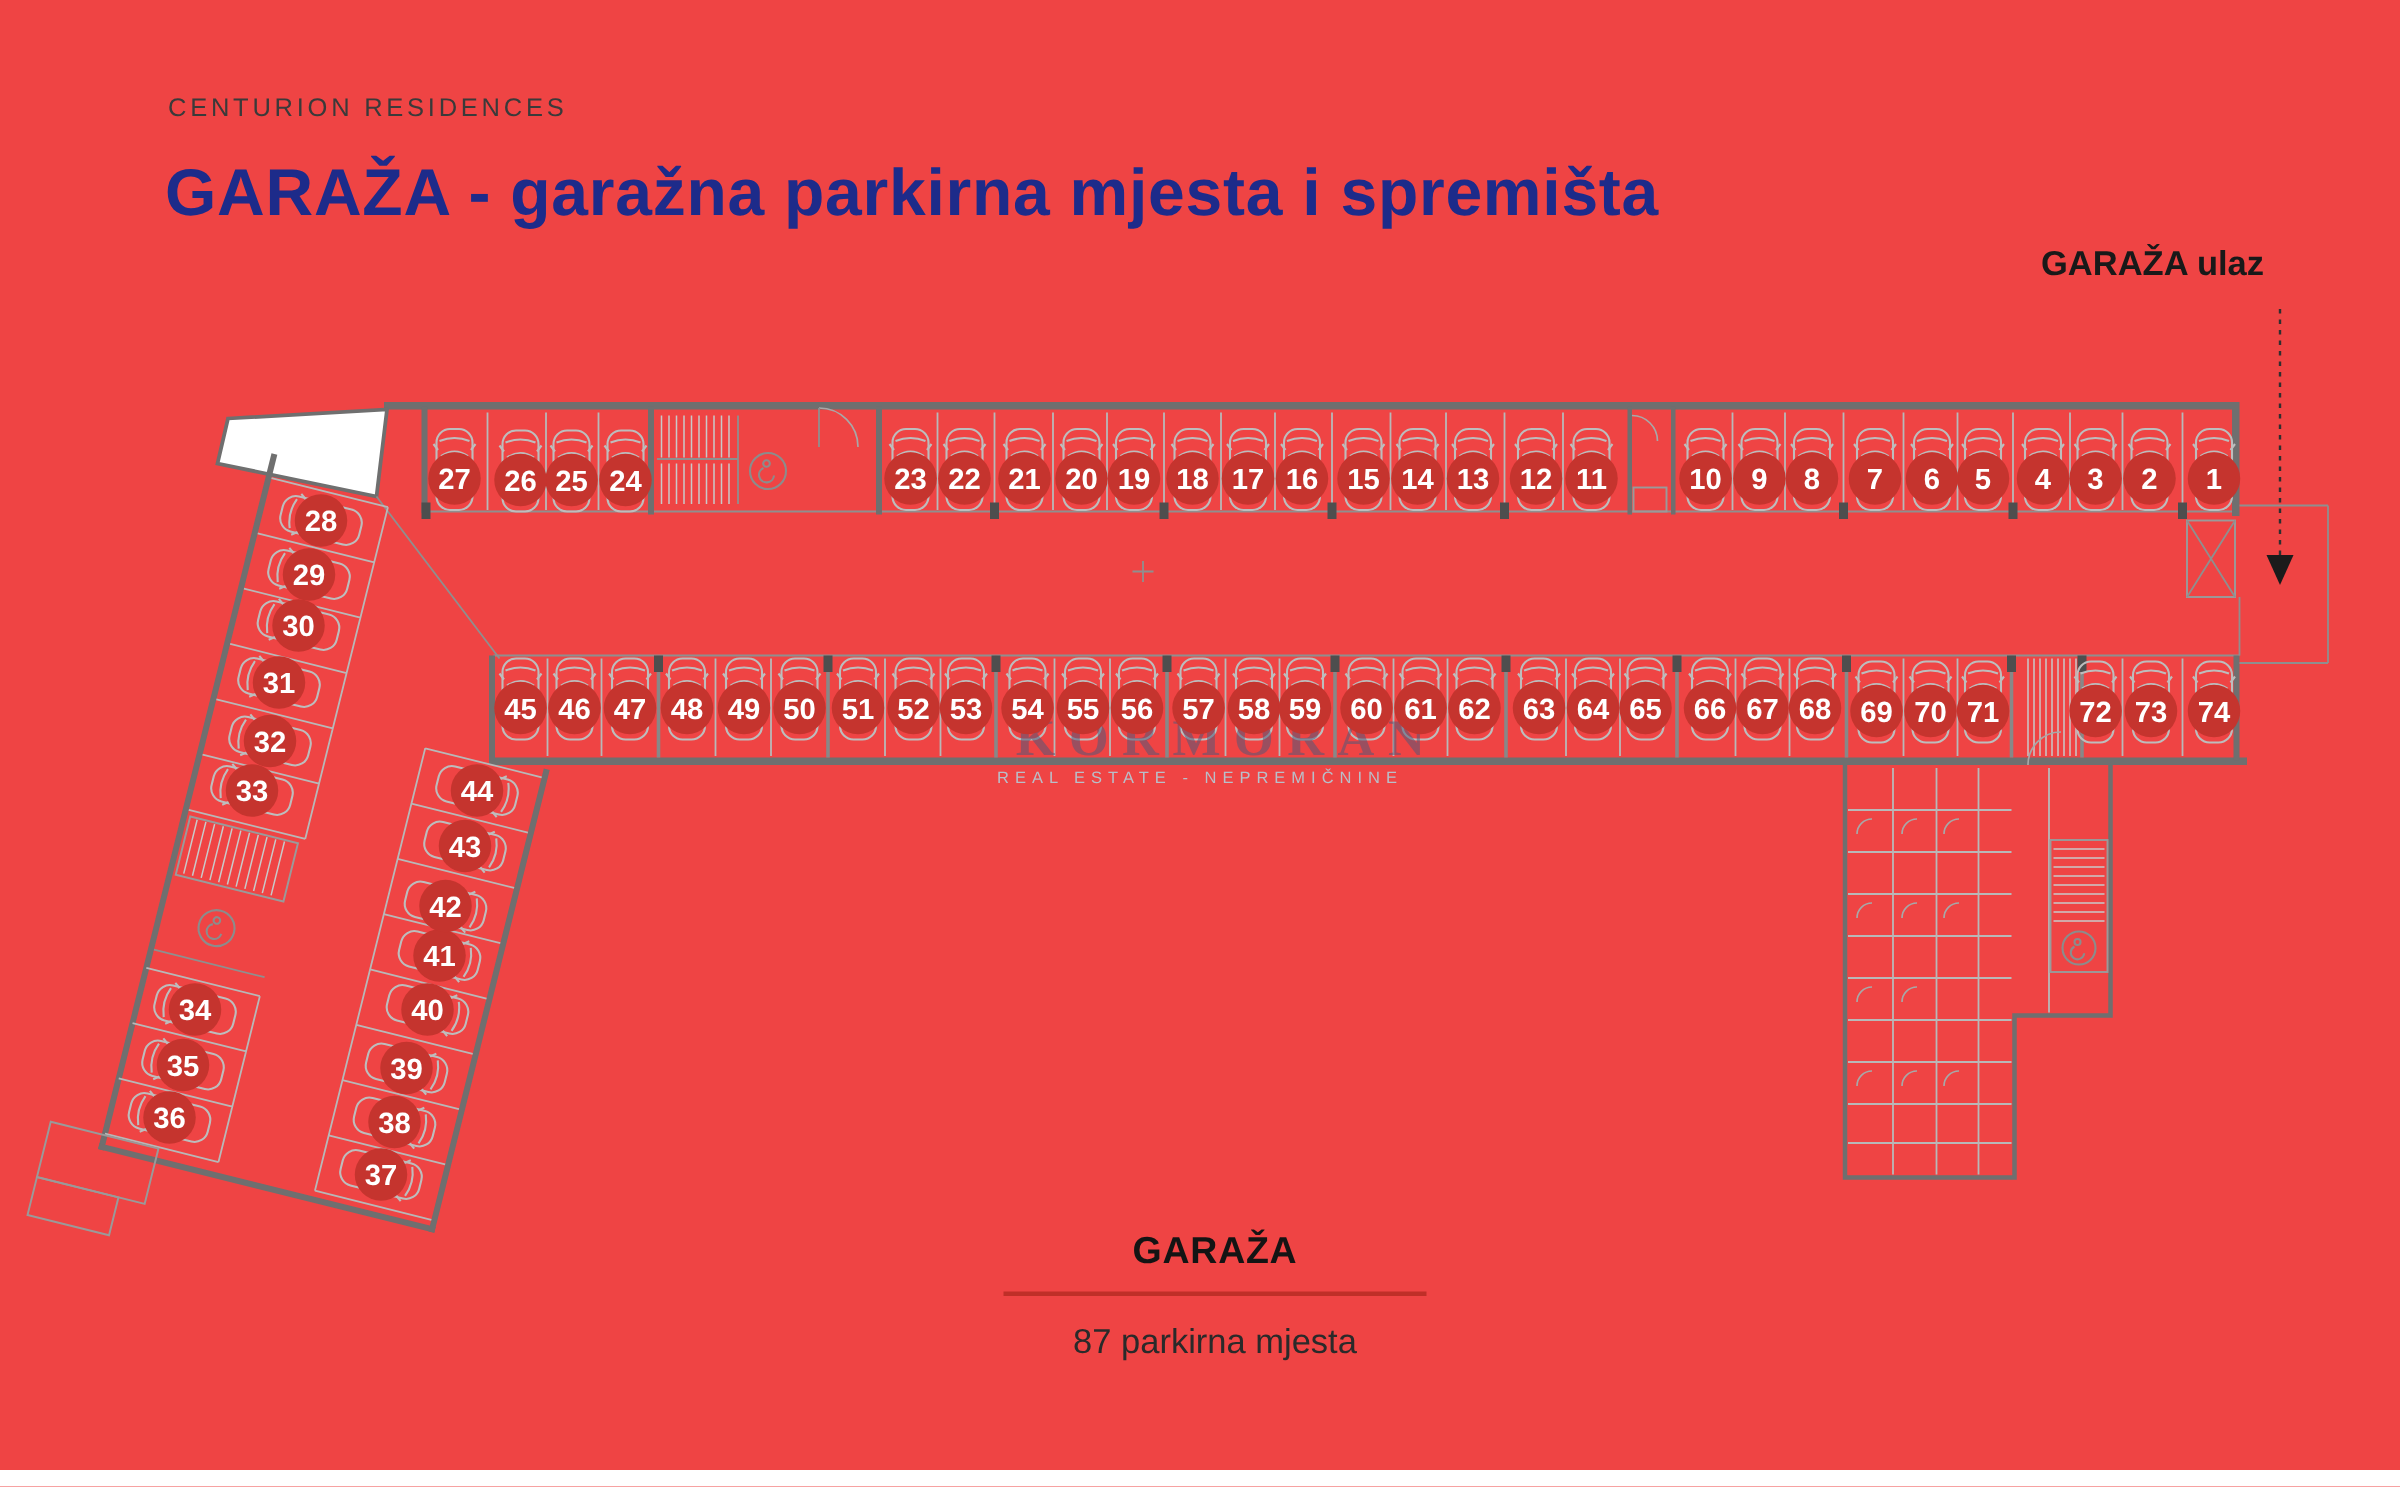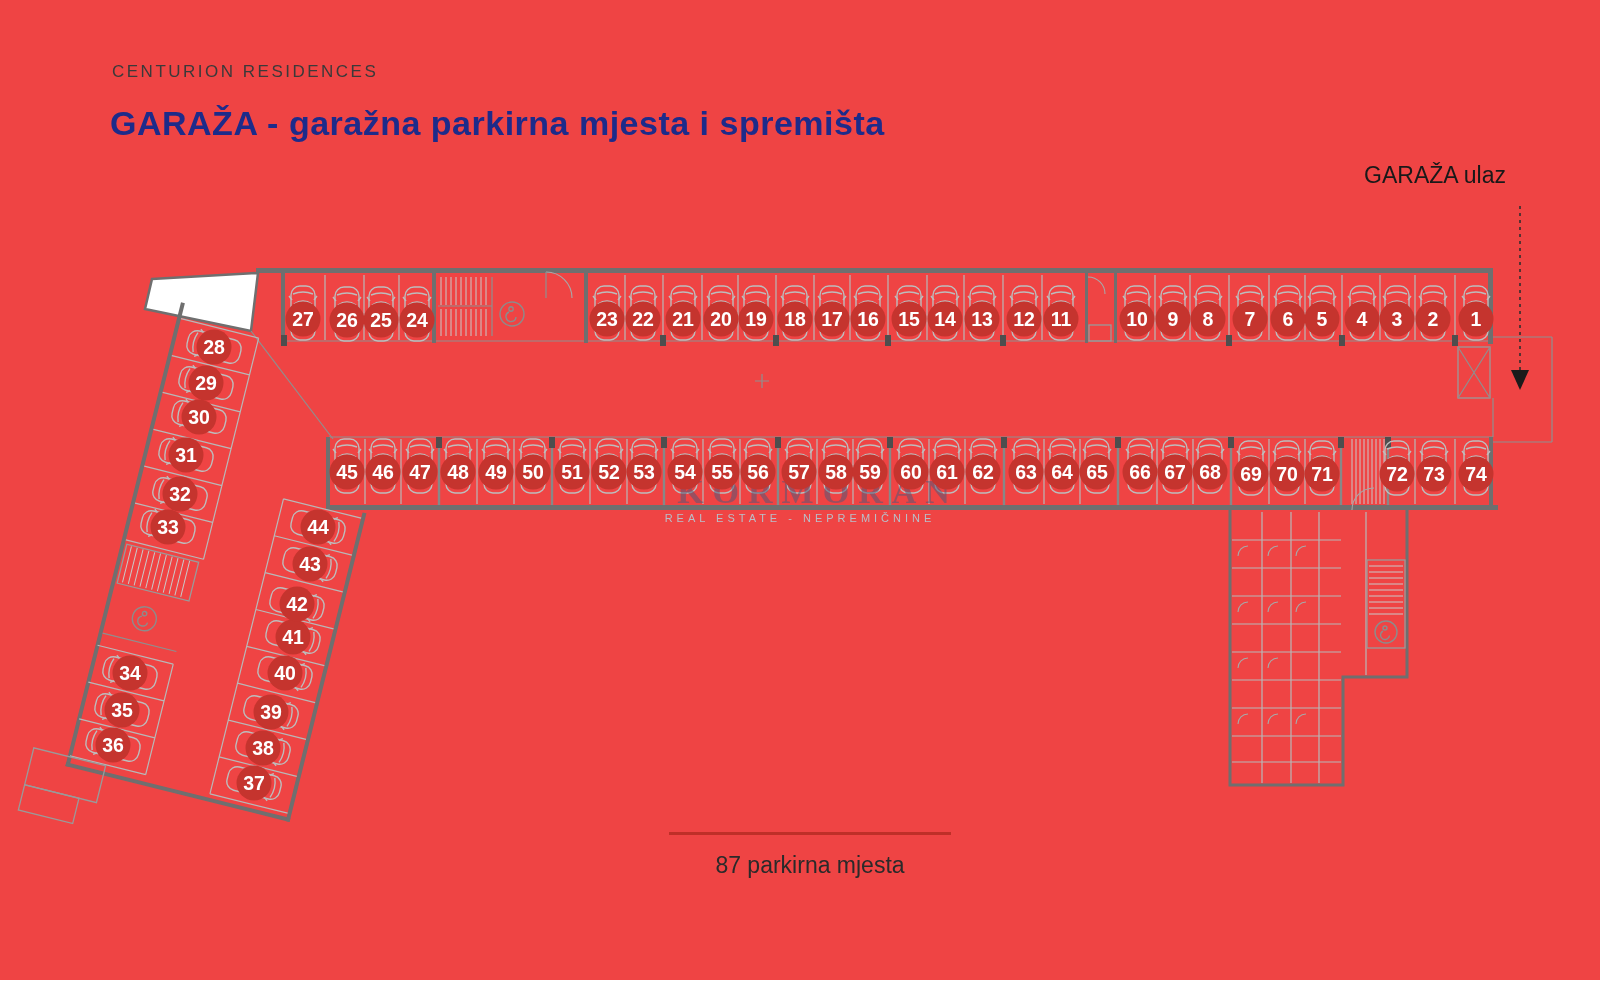--- a/index.html
+++ b/index.html
@@ -5,26 +5,26 @@
   html,body { margin:0; padding:0; background:#ffffff; }
   .page {
     position:relative; width:1600px; height:980px; background:#ef4444;
     font-family:"Liberation Sans", sans-serif; overflow:hidden;
   }
   .brand {
     position:absolute; left:112px; top:62px; font-size:17px; letter-spacing:2.5px;
     color:#3a3a3a; font-weight:500;
   }
   .title {
-    position:absolute; left:110px; top:104px; margin:0; font-size:34px; font-weight:600;
+    position:absolute; left:110px; top:104px; margin:0; font-size:44px; font-weight:600;
     color:var(--title-blue,#1d2b8a); letter-spacing:0.5px;
   }
   .entrance-label {
     position:absolute; left:1350px; top:162px; width:170px; text-align:center;
-    font-size:23px; font-weight:400; color:#191919;
+    font-size:23px; font-weight:700; color:#191919;
   }
   svg.plan { position:absolute; left:0; top:0; width:1600px; height:991px; }
 
   .wall      { fill:#6f6f6f; }
   .wallline  { fill:#ffffff; stroke:#6f6f6f; stroke-width:2.5; }
   .wallline2 { fill:none; stroke:#6f6f6f; stroke-width:3; }
   .thin      { stroke:#8f8f8f; stroke-width:1.2; fill:none; }
   .stall     { stroke:#b8b8b8; stroke-width:1.2; fill:none; }
   .groupwall { stroke:#888888; stroke-width:2.4; fill:none; }
   .pillar rect { fill:#4e4e4e; }
@@ -556,17 +556,18 @@
           <text y="7">73</text>
         </g>
         <g class="spot" transform="translate(1476 474)">
           <circle r="17.5"></circle>
           <text y="7">74</text>
         </g>
       </g>
   </svg>
 
   <div class="footer">
+    <div class="f-title">GARAŽA</div>
     <div class="f-rule"></div>
     <div class="f-line">87 parkirna mjesta</div>
   </div>
 
 </div>
 
 </body></html>

